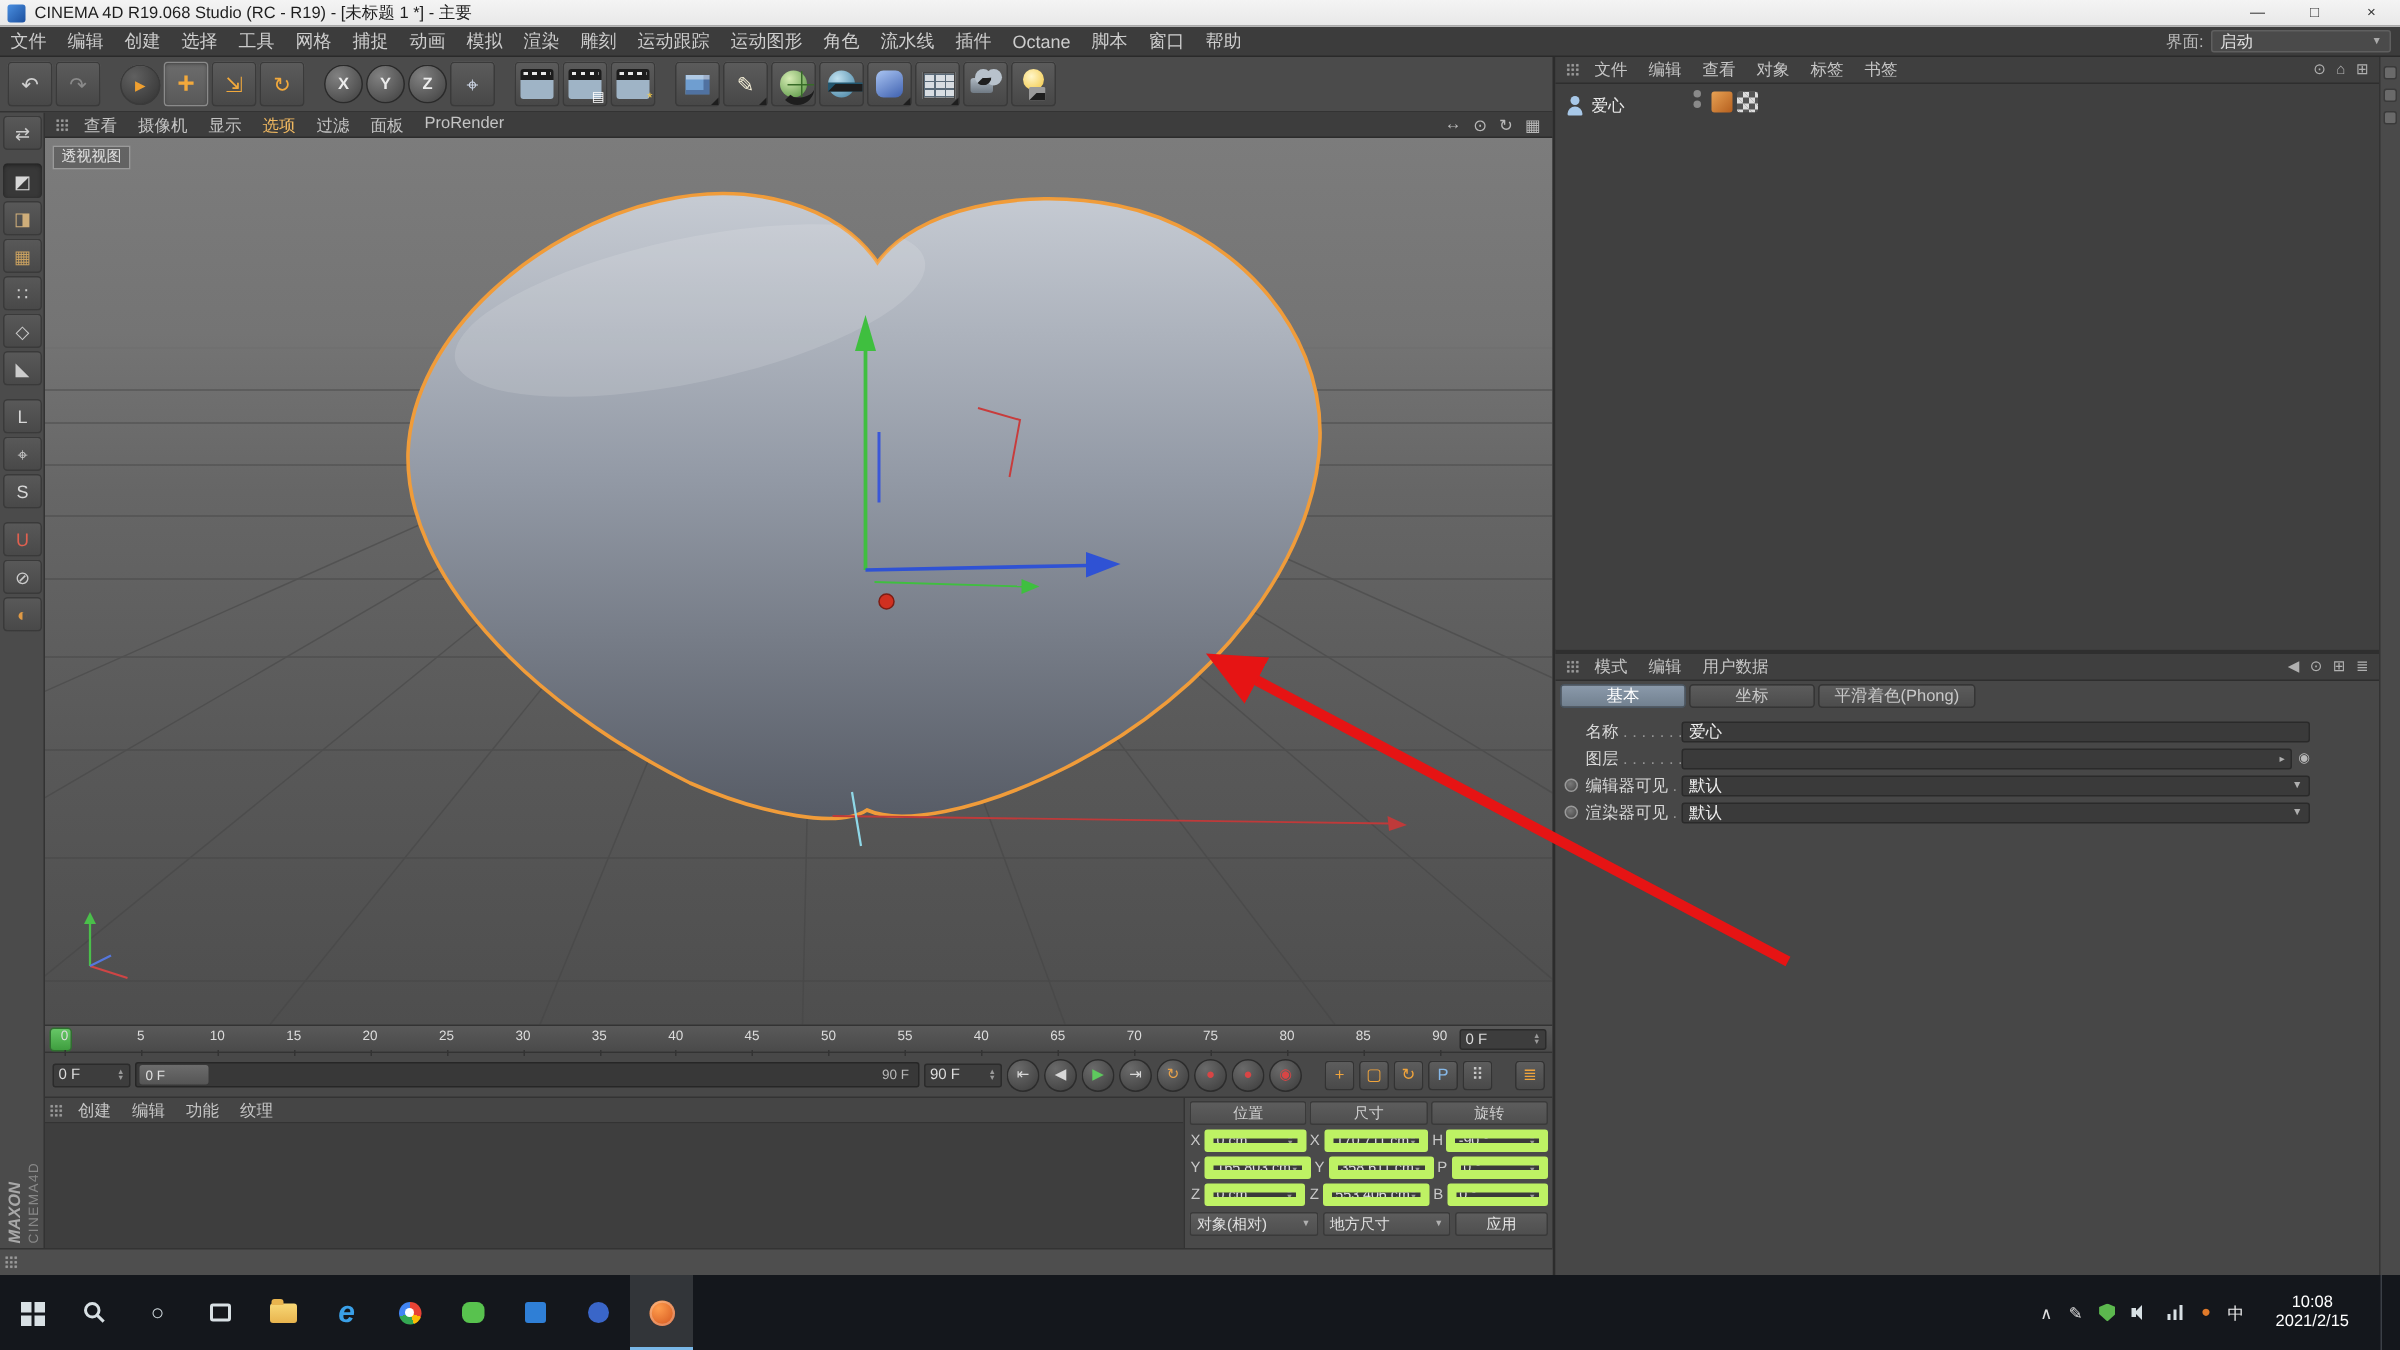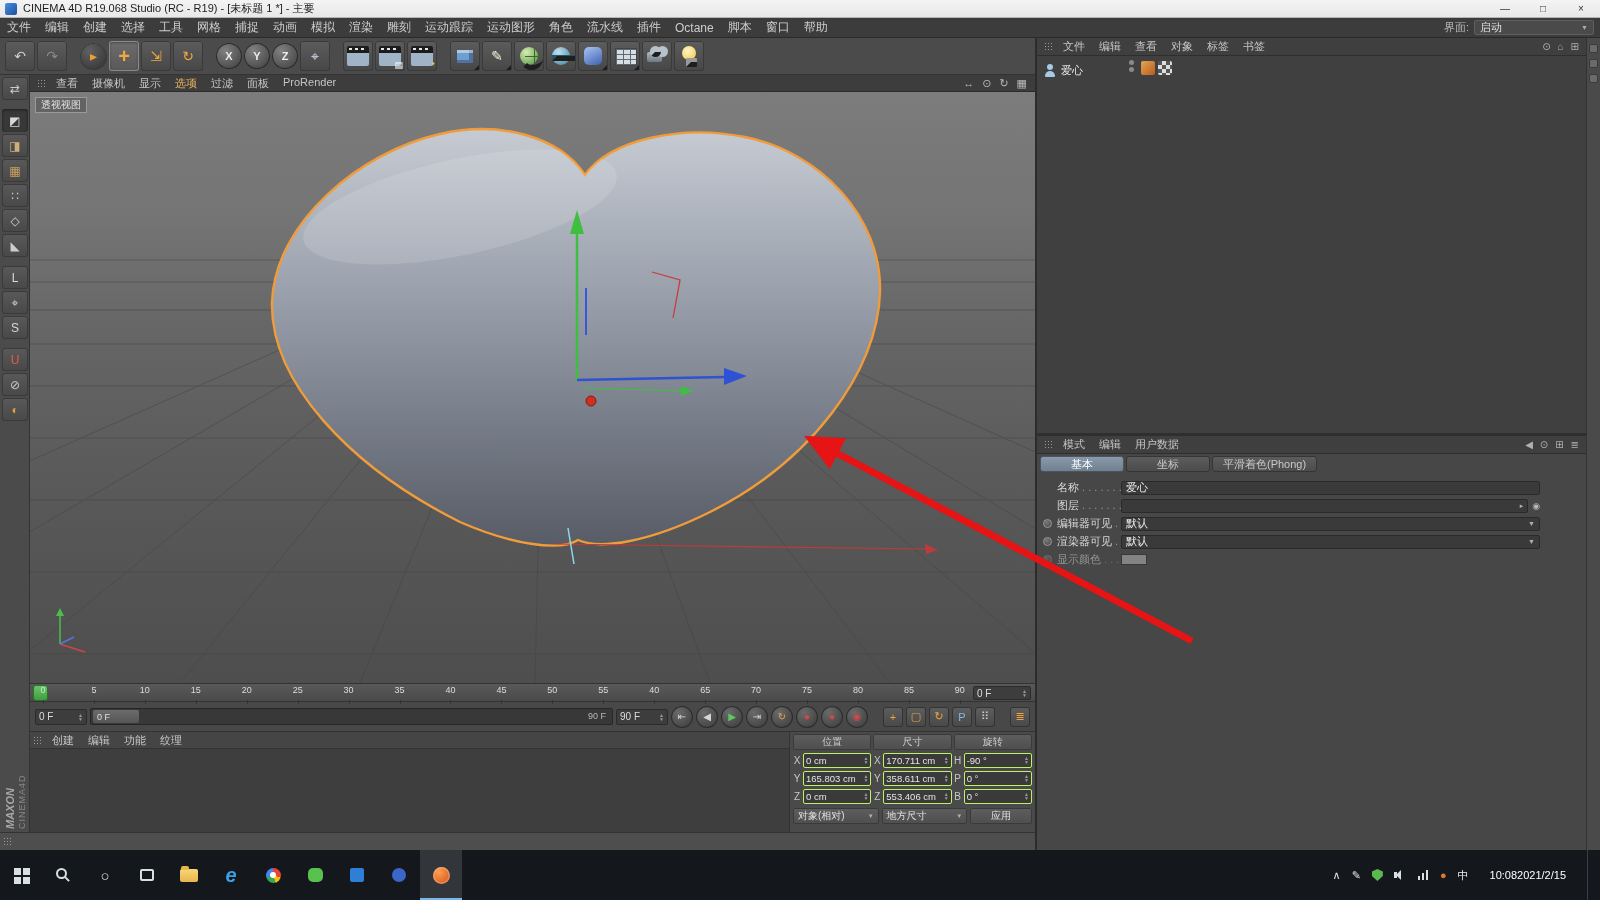--- a/index.html
+++ b/index.html
@@ -90,21 +90,21 @@
 
   
   .bottom-band{position:absolute;left:30px;top:732px;width:1005px;height:100px;background:#414141}
   .matbar{position:absolute;left:0;top:0;width:759px;height:17px;background:#454545;border-bottom:1px solid #333;display:flex;align-items:center;font-size:11px;color:#c6c6c6}
   .mat-body{position:absolute;left:0;top:17px;width:759px;bottom:0;background:#3e3e3e}
   .coords{position:absolute;left:759px;top:0;width:246px;height:100%;background:#4a4a4a;border-left:1px solid #333;padding:2px 3px;display:flex;flex-direction:column;gap:2px;font-size:10px}
   .coord-head,.coord-row{display:grid;grid-template-columns:1fr 1fr 1fr;gap:2px;height:16px}
   .chead{background:linear-gradient(#5e5e5e,#4e4e4e);box-shadow:inset 0 0 0 1px #3a3a3a;border-radius:2px;color:#d0d0d0;display:flex;align-items:center;justify-content:center}
   .cgroup{display:flex;align-items:center;gap:2px}
   .clab{width:8px;color:#c8c8c8;text-align:center;flex:none}
-  .cfield{flex:1;height:15px;background:#3a3a3a;border:1px solid #bef264;border-radius:2px;display:flex;align-items:center;padding:0 2px;color:#e4e4e4;white-space:nowrap;overflow:hidden;font-size:9.5px}
+  .cfield{flex:1;height:15px;background:#3a3a3a;border:6px solid #bef264;border-radius:2px;display:flex;align-items:center;padding:0 2px;color:#e4e4e4;white-space:nowrap;overflow:hidden;font-size:9.5px}
   .cval{flex:1;overflow:hidden}
   .coord-foot{display:flex;gap:3px;margin-top:2px;height:16px}
   .csel{flex:1.1;background:linear-gradient(#5e5e5e,#4e4e4e);box-shadow:inset 0 0 0 1px #3a3a3a;border-radius:2px;display:flex;align-items:center;padding:0 5px;color:#e0e0e0;white-space:nowrap;overflow:hidden}
   .csel::after{content:"▼";font-size:6px;margin-left:auto;color:#b0b0b0;padding-left:3px}
   .capply{flex:.9;background:linear-gradient(#5e5e5e,#4e4e4e);box-shadow:inset 0 0 0 1px #3a3a3a;border-radius:2px;display:flex;align-items:center;justify-content:center;color:#e4e4e4}
 
   
   .statusbar{position:absolute;left:0;top:832px;width:1035px;height:18px;background:#4e4e4e;border-top:1px solid #333;display:flex;align-items:center;font-size:10.5px;color:#c4c4c4;z-index:6}
 
   
@@ -171,21 +171,21 @@
   .tb-tray{margin-left:auto;display:flex;align-items:center;gap:11px;padding-right:8px;height:100%}
   .tb-tray-item{display:flex;align-items:center;justify-content:center}
   .tb-tray-item .glyph{font-size:11px;color:#e0e0e0}
   .ic-shield .ic{width:11px;height:12px;background:#5cb84e;clip-path:polygon(50% 0,100% 20%,100% 58%,50% 100%,0 58%,0 20%)}
   .ic-vol .ic{position:relative;width:12px;height:10px}
   .ic-vol .ic::before{content:"";position:absolute;left:0;top:2px;width:3px;height:6px;background:#d8e0e4}
   .ic-vol .ic::after{content:"";position:absolute;left:2px;top:0;border-top:5px solid transparent;border-bottom:5px solid transparent;border-right:5px solid #d8e0e4}
   .ic-net .ic{position:relative;width:12px;height:10px;background:linear-gradient(#d8e0e4 0 0) 5px 3px/2px 7px no-repeat}
   .ic-net .ic::before{content:"";position:absolute;left:1px;bottom:0;width:2px;height:4px;background:#d8e0e4}
   .ic-net .ic::after{content:"";position:absolute;right:1px;bottom:0;width:2px;height:10px;background:#d8e0e4}
-  .tb-clock{display:flex;flex-direction:row;align-items:center;justify-content:flex-end;font-size:11px;line-height:13px;color:#fff;padding:0 10px;text-align:center}
+  .tb-clock{display:flex;flex-direction:column;align-items:center;justify-content:flex-end;font-size:11px;line-height:13px;color:#fff;padding:0 10px;text-align:center}
   .tb-desk{width:5px;height:100%;border-left:1px solid #3a3f46}
 </style>
 </head>
 <body>
 
 <div class="titlebar">
   <span class="app-icon"></span>
   <span>CINEMA 4D R19.068 Studio (RC - R19) - [未标题 1 *] - 主要</span>
   <div class="win-controls">
     <span class="win-btn">—</span>
@@ -695,25 +695,20 @@
           </div>
         </div>
         <div class="am-row">
           <span class="circ"></span>
           <span class="am-label">渲染器可见</span>
           <div class="am-field">
             <span style="flex: 1 1 0%;">默认</span>
             <span class="selarr">▼</span>
           </div>
         </div>
-        <div class="am-row disabled">
-          <span class="circ"></span>
-          <span class="am-label">显示颜色</span>
-          <span class="swatch"></span>
-        </div>
       </div>
   </div>
 </div>
 
 <div class="right-strip">
   <span class="rs-ic"></span>
   <span class="rs-ic"></span>
   <span class="rs-ic"></span>
 </div>
 

